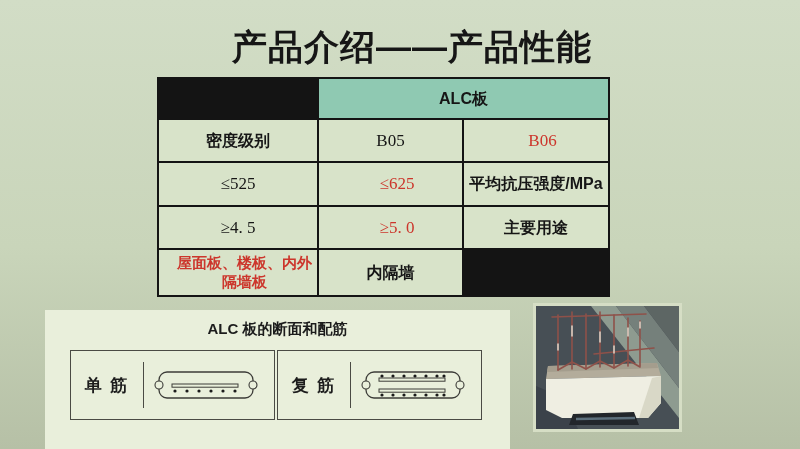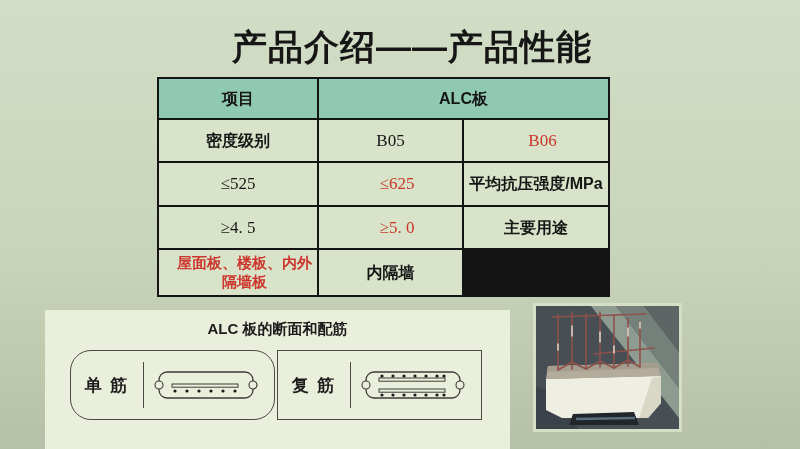--- a/index.html
+++ b/index.html
@@ -38,41 +38,40 @@
     background:var(--panel-bg,#e9efdb);
   }
   .diagram-title{
     text-align:center;font-size:15px;font-weight:bold;padding-top:10px;color:#1c1c1c;
   }
   .rebar-box{
     position:absolute;top:40px;width:203px;height:68px;
     border:1px solid #4a4a44;background:var(--panel-bg,#e9efdb);
     display:flex;align-items:center;
   }
-  .rebar-box.single{left:25px;border-radius:21px;}
+  .rebar-box.single{left:25px;}
   .rebar-box.double{left:232px;}
   .rebar-label{
     width:72px;text-align:center;font-size:17px;font-weight:bold;letter-spacing:2px;color:#1c1c1c;
   }
   .rebar-divider{width:1px;height:46px;background:#4a4a44;}
   .rebar-svg{margin-left:6px;}
   
   .photo-frame{
     position:absolute;left:533px;top:303px;width:149px;height:129px;
     background:#d6dec5;box-sizing:border-box;padding:3px;
   }
   .photo-frame svg{display:block;}
 </style>
 </head>
 <body style="--slide-bg-top: #d2ddc6; --slide-bg-mid: #c9d5ba; --slide-bg-bottom: #b6c0a6; --header-teal: #8fc9b2; --cell-green: #d8e3c9; --panel-bg: #e9efdb; --red: #cc362c; --ink: #161616;">
 
 <div class="slide-title">产品介绍——产品性能</div>
 
 <div class="perf-table">
-  <div class="cell head">项目</div>
   <div class="cell head span2">ALC板</div>
 
   <div class="cell">密度级别</div>
   <div class="cell value">B05</div>
   <div class="cell value red">B06</div>
 
   <div class="cell value">≤525</div>
   <div class="cell value red">≤625</div>
 
   <div class="cell">平均抗压强度/MPa</div>

